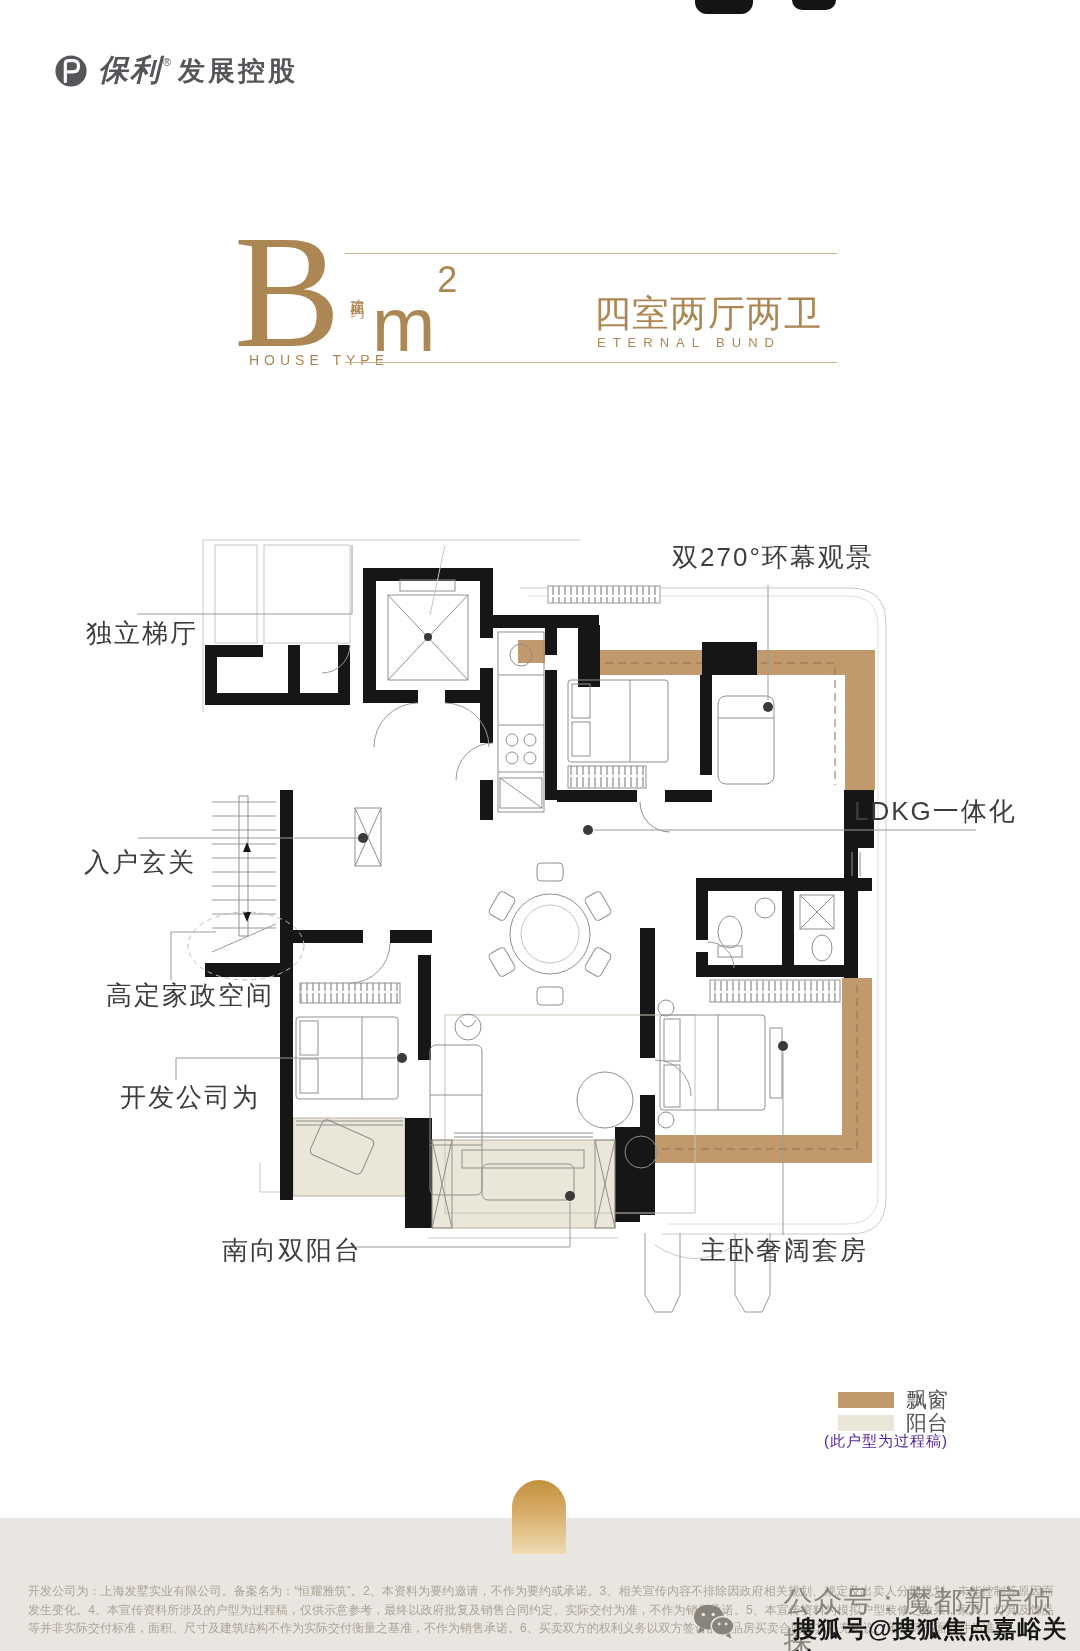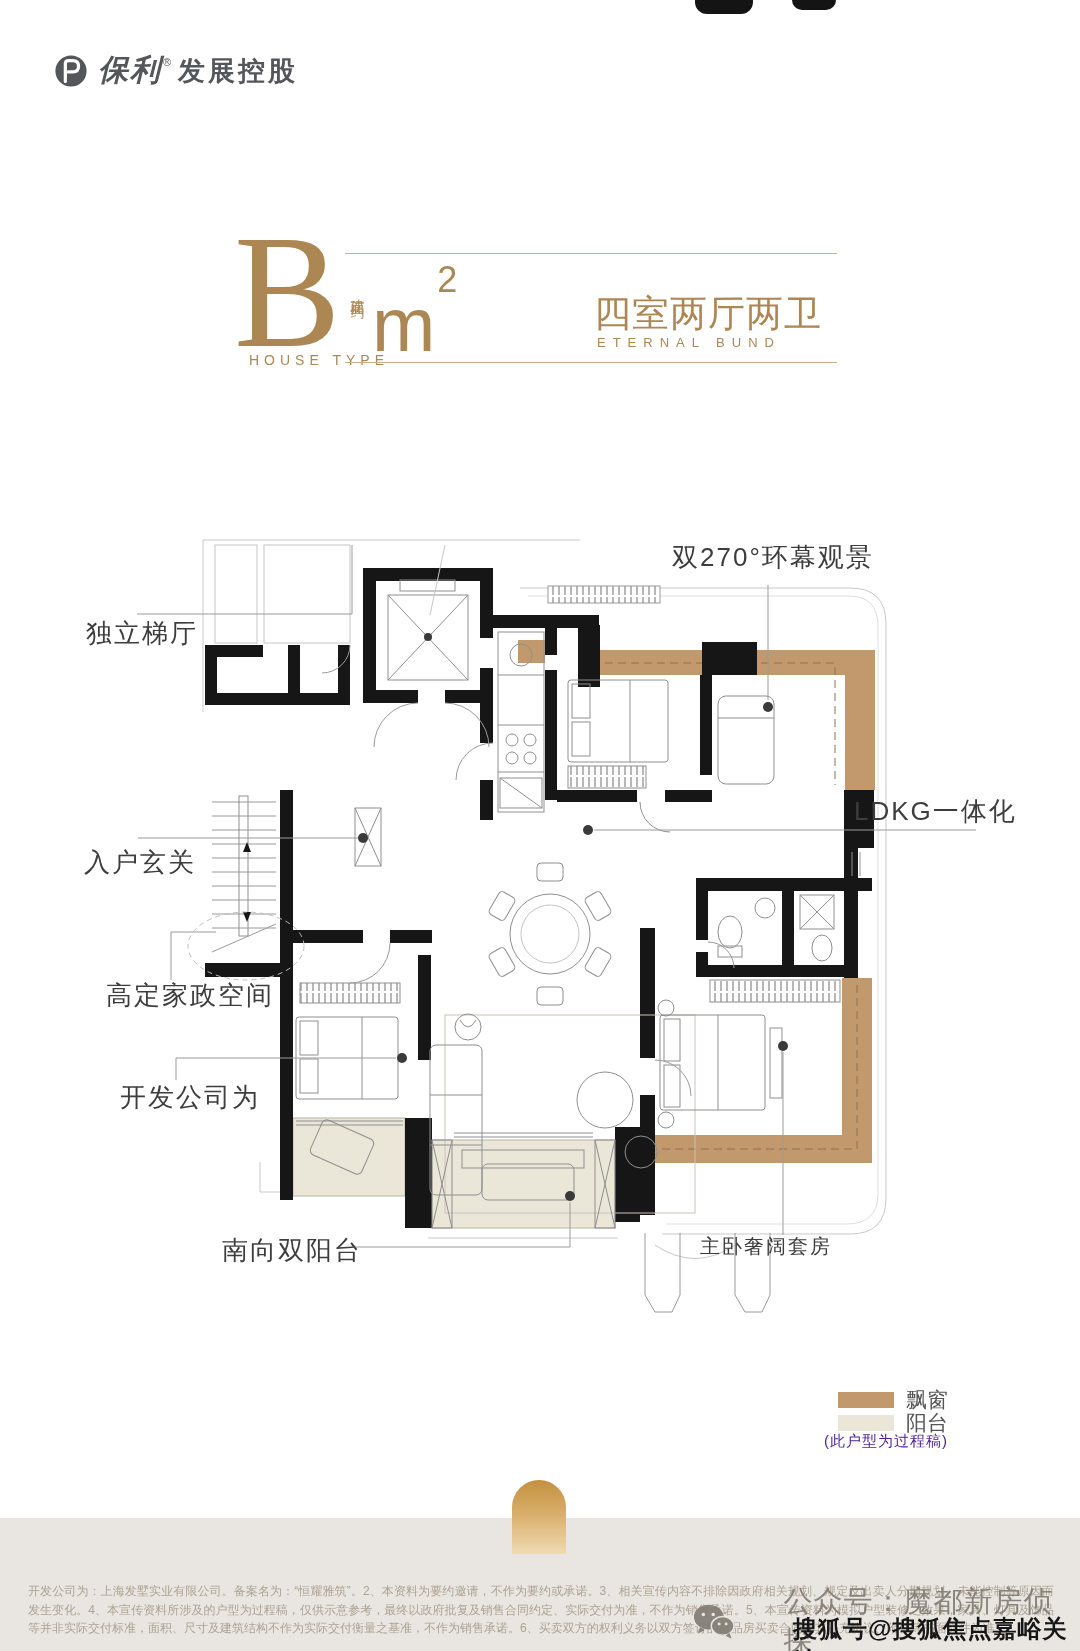--- a/index.html
+++ b/index.html
@@ -39,21 +39,21 @@
   
   .plan-svg{left:100px;top:500px;}
   .plan-label{color:#3d3d3d;font-size:26px;letter-spacing:2px;white-space:nowrap;}
   .lbl-lift{left:86px;top:616px;}
   .lbl-entry{left:84px;top:845px;}
   .lbl-view{left:672px;top:540px;}
   .lbl-ldkg{left:854px;top:794px;font-size:26px;}
   .lbl-house{left:90px;top:978px;font-size:26px;margin-left:16px;}
   .lbl-ideal{left:120px;top:1080px;}
   .lbl-south{left:222px;top:1233px;font-size:26px;}
-  .lbl-master{left:700px;top:1233px;font-size:20px;}
+  .lbl-master{left:700px;top:1233px;font-size:26px;}
 
   
   .legend-row{display:flex;align-items:center;gap:12px;}
   .legend-sw{width:56px;height:16px;}
   .sw-bay{background:#c2996c;}
   .sw-balc{background:#eae6d8;}
   .legend-txt{font-size:21px;color:#555;}
   .leg1{left:838px;top:1386px;}
   .leg2{left:838px;top:1409px;}
   .leg-note{left:824px;top:1432px;font-size:15px;color:#4c1d95;letter-spacing:1px;}

